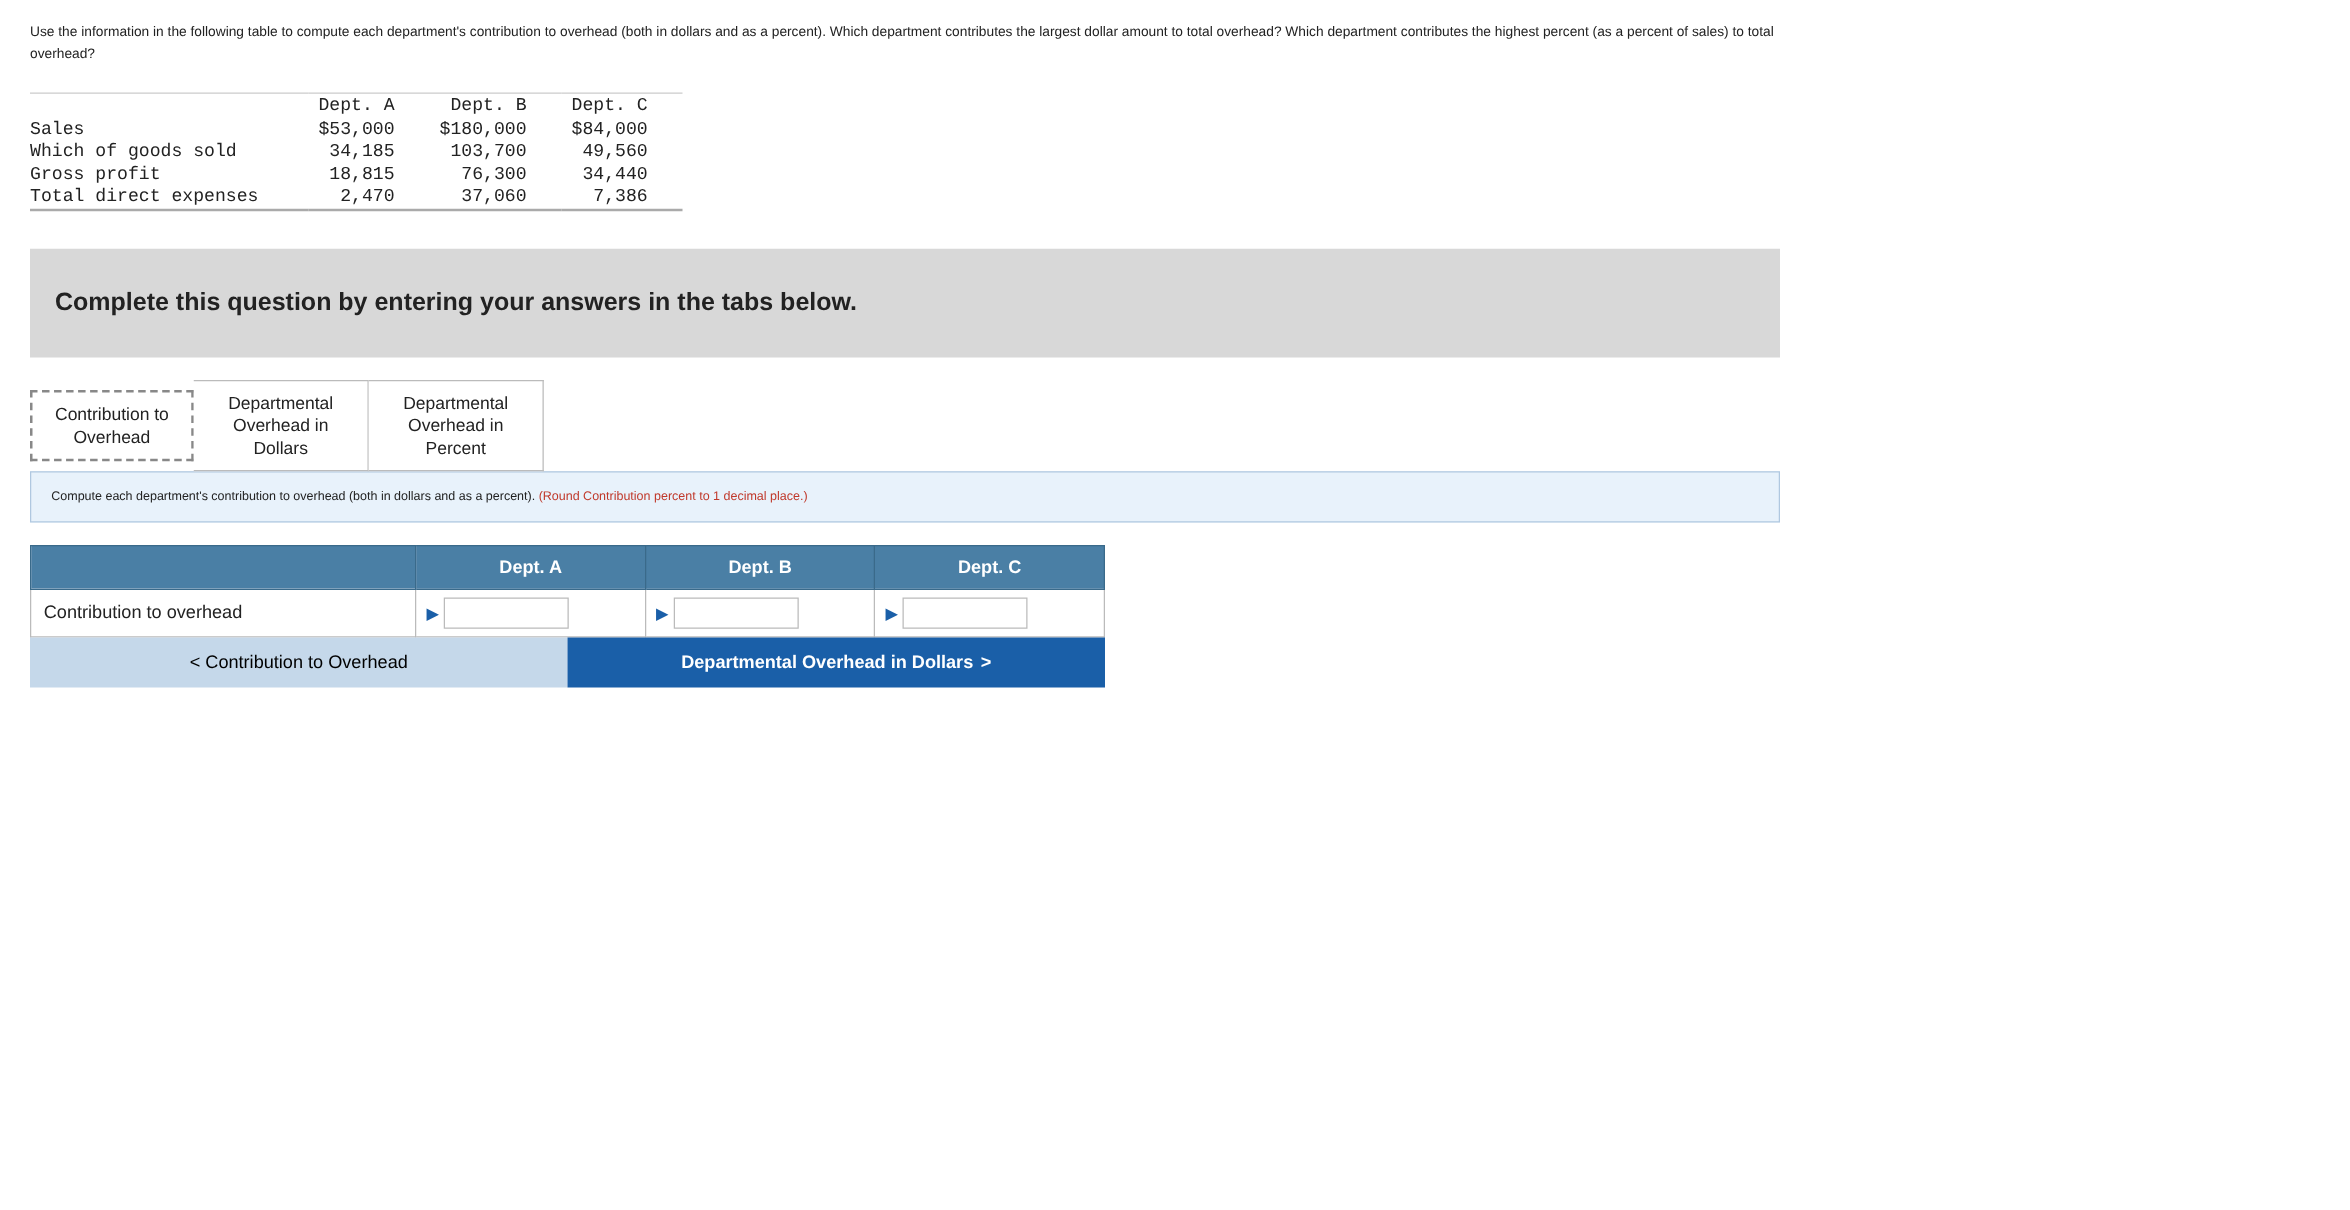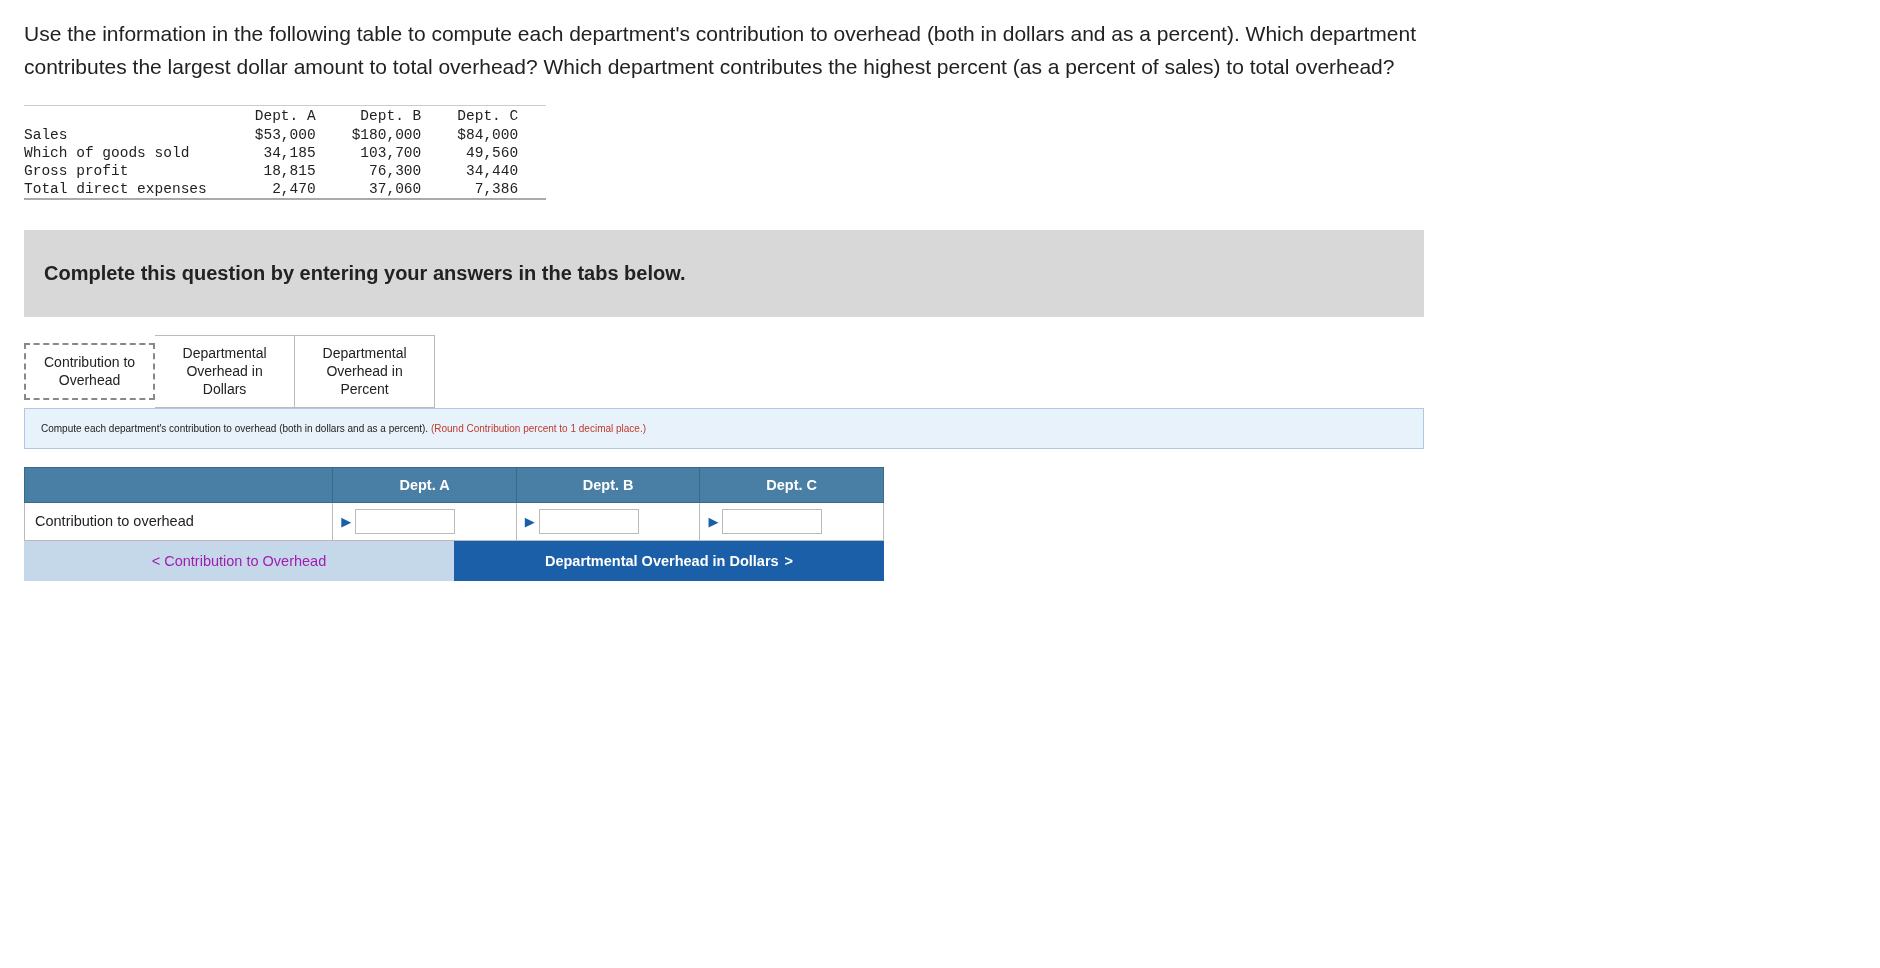--- a/index.html
+++ b/index.html
@@ -6,21 +6,21 @@
     body {
       font-family: Arial, sans-serif;
       font-size: 15px;
       background: #fff;
       color: #222;
       padding: 18px 24px;
       max-width: 1880px;
     }
 
     .intro-text {
-      font-size: 21px;
+      font-size: 11px;
       line-height: 1.55;
       margin-bottom: 22px;
       max-width: 1400px;
     }
 
     
     .data-table-wrap {
       margin-bottom: 30px;
       max-width: 700px;
     }
@@ -149,21 +149,21 @@
 
     
     .nav-buttons {
       display: flex;
       gap: 0;
       max-width: 860px;
       margin-top: 0;
     }
     .nav-btn-left {
       background: #c5d8ea;
-      color: #a21caf;
+      color: #000000;
       border: none;
       padding: 12px 0;
       font-size: 14.5px;
       cursor: pointer;
       flex: 1;
       text-align: center;
       font-weight: normal;
     }
     .nav-btn-right {
       background: #1a5fa8;

